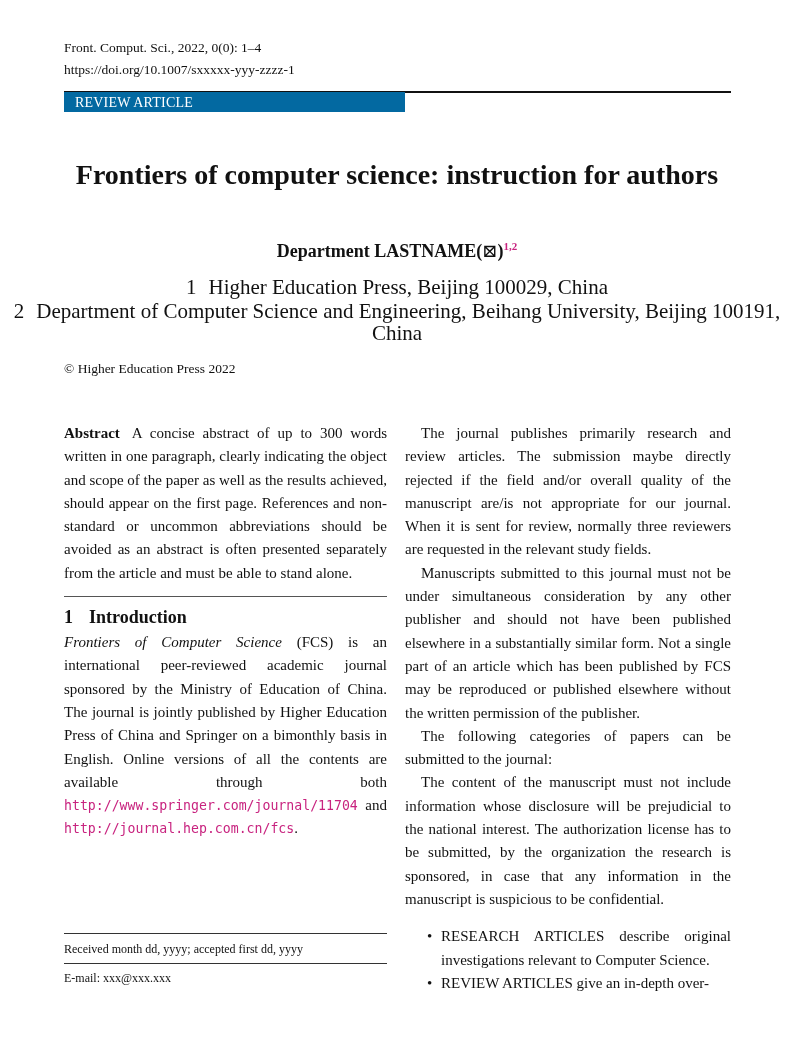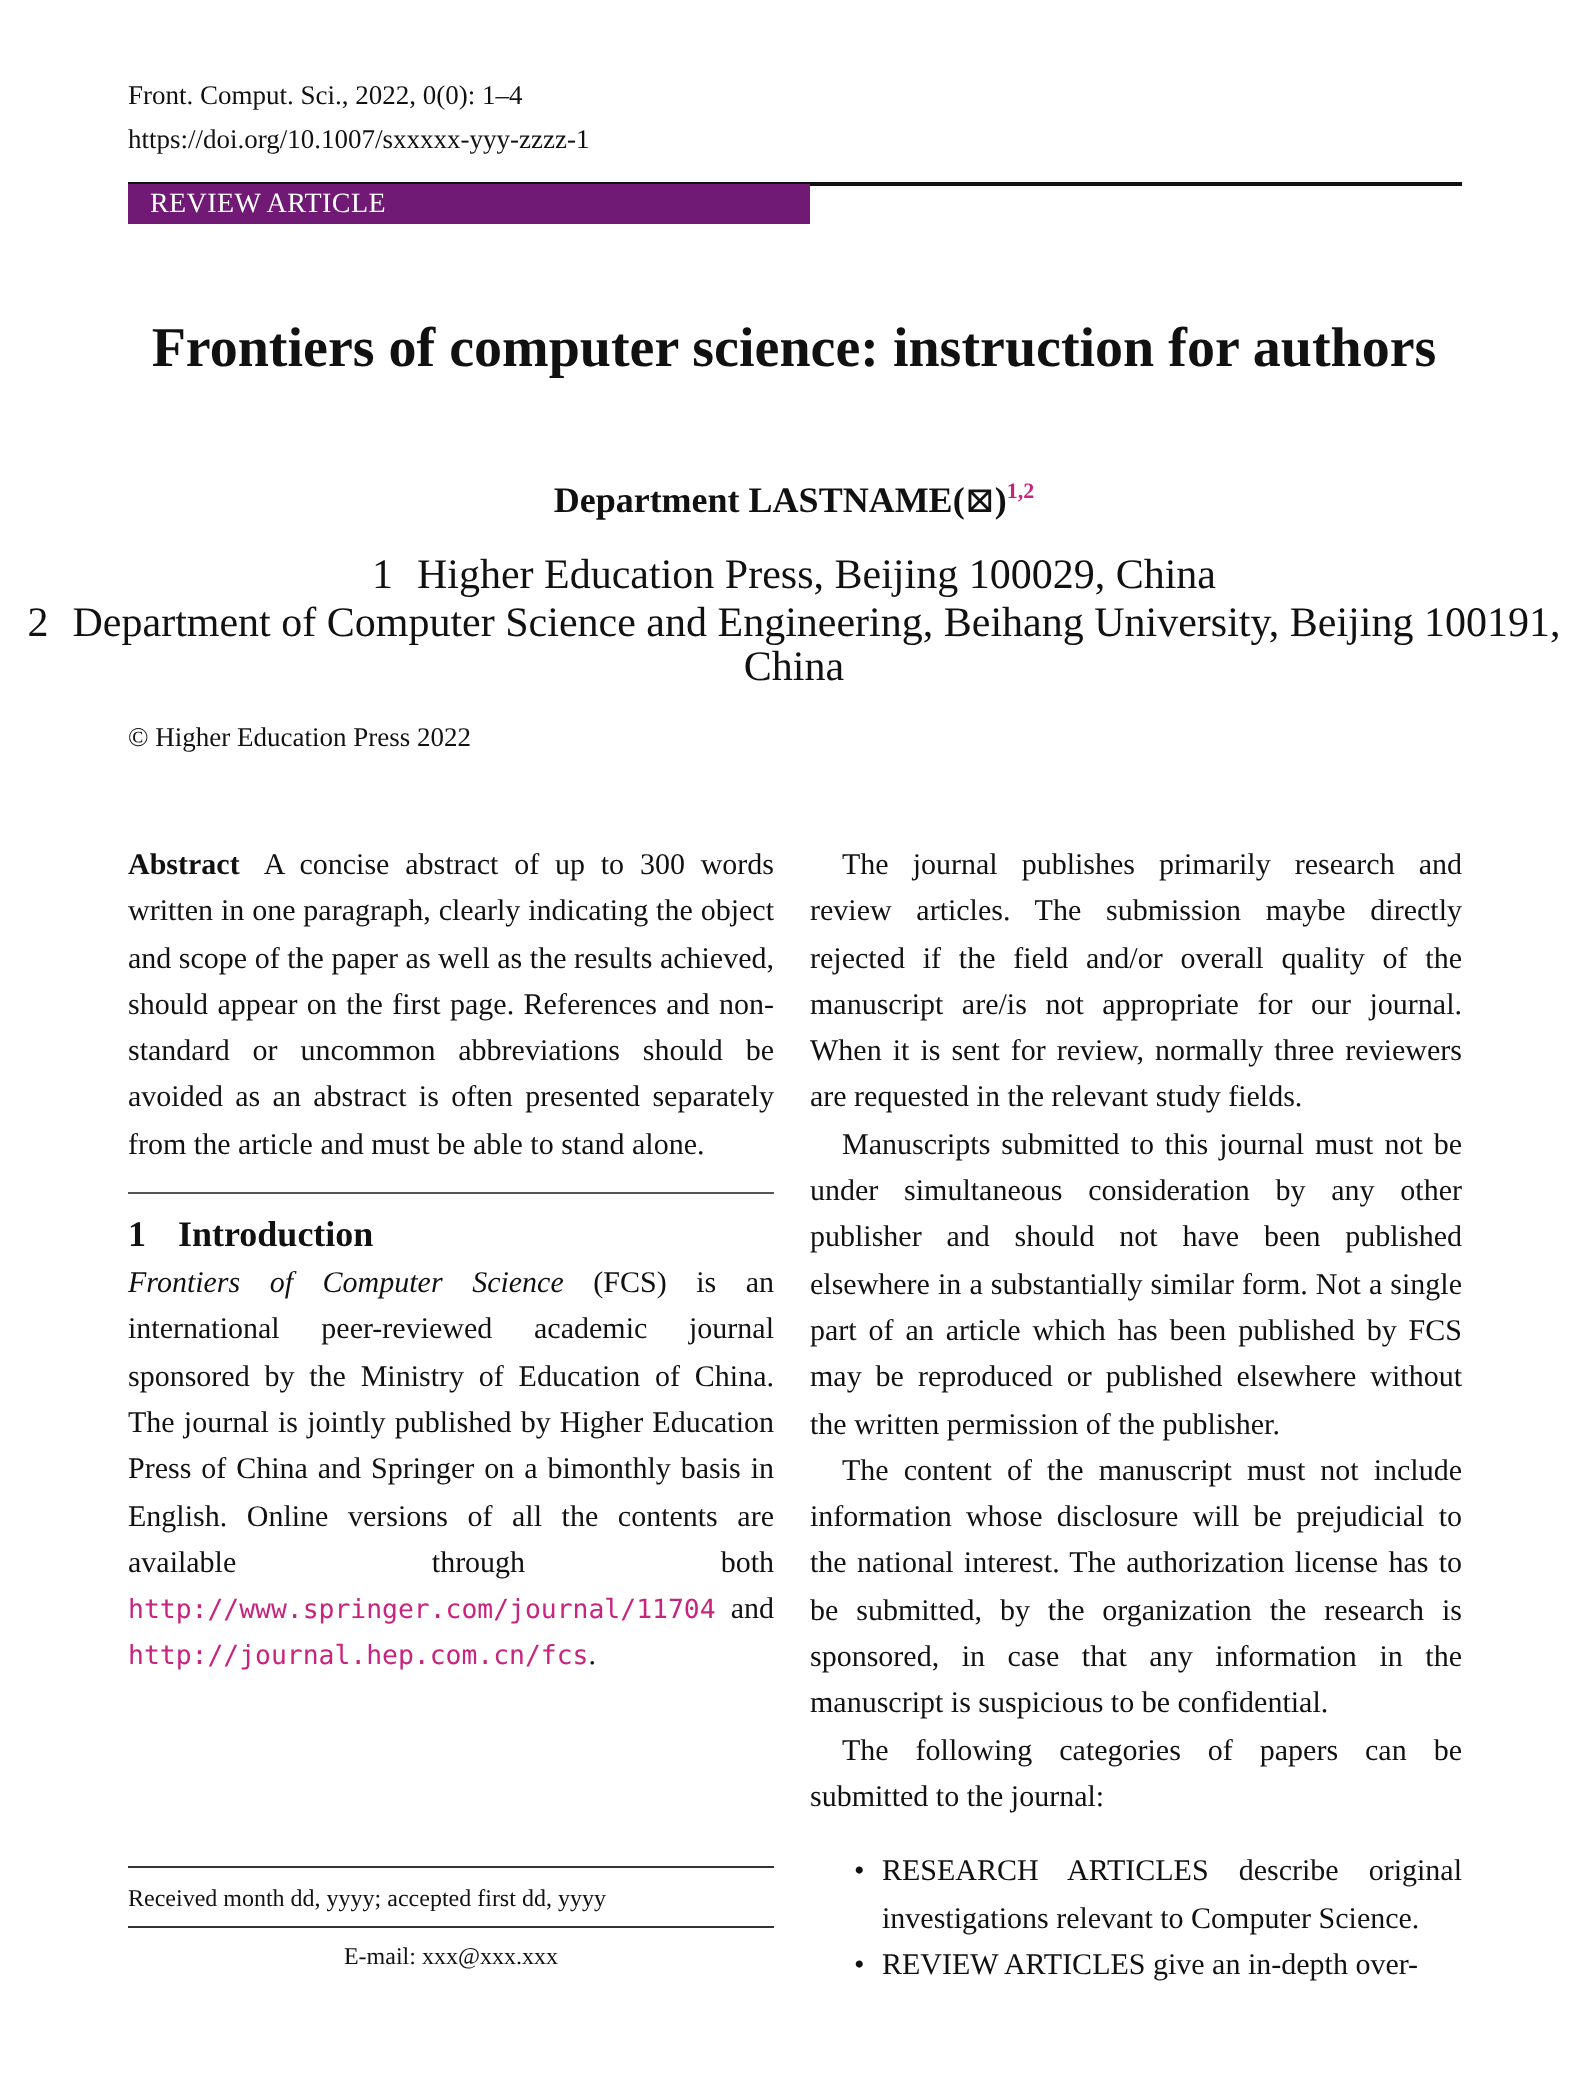--- a/index.html
+++ b/index.html
@@ -7,21 +7,21 @@
       width: 794px; height: 1047px; position: relative; overflow: hidden;
       font-family: "Liberation Serif", "DejaVu Serif", serif;
       color: #111111;
     }
     .abs { position: absolute; }
     .hdr-line { font-size: 13.5px; line-height: 22px; left: 64px; }
     #hdr1 { top: 37px; }
     #hdr2 { top: 59px; }
     .top-rule { left: 64px; top: 91px; width: 667px; height: 2px; background: #111; }
     .review-bar {
-      left: 64px; top: 92px; width: 341px; height: 20px; background: #701a75;
+      left: 64px; top: 92px; width: 341px; height: 20px; background: #0369a1;
       color: #fff; font-size: 14px; line-height: 21px; padding-left: 11px; box-sizing: border-box;
       letter-spacing: 0.2px;
     }
     .title {
       left: 0; width: 794px; top: 155px; text-align: center;
       font-weight: bold; font-size: 28px; line-height: 40px;
     }
     .author {
       left: 0; width: 794px; top: 233px; text-align: center;
       font-weight: bold; font-size: 18px; line-height: 26px;
@@ -42,21 +42,21 @@
     .label-b { font-weight: bold; margin-right: 12px; }
     .sec-rule { height: 1px; background: #555; margin-top: 11px; }
     .sec-title { font-weight: bold; font-size: 18px; line-height: 26px; margin-top: 7px; margin-bottom: 1px; }
     .sec-title .secnum { margin-right: 16px; }
     .link { font-family: "DejaVu Sans Mono", "Liberation Mono", monospace; color: #c8237f; font-size: 13.2px; }
     .foot-rule { height: 1px; background: #333; }
     .foot { left: 64px; width: 323px; font-size: 12px; line-height: 18px; }
     #fr1 { position: absolute; left: 64px; top: 933px; width: 323px; }
     #fr2 { position: absolute; left: 64px; top: 963px; width: 323px; }
     #foot1 { top: 940px; }
-    #foot2 { top: 969px; text-align: center; }
+    #foot2 { top: 969px; }
     ul.cats { list-style: none; margin: 14px 0 0 0; padding: 0 0 0 22px; }
     ul.cats li { position: relative; padding-left: 14px; }
     ul.cats li::before { content: "\2022"; position: absolute; left: 0; top: 0; }
   </style>
 </head>
 <body>
 
 <div class="abs hdr-line" id="hdr1">Front. Comput. Sci., 2022, 0(0): 1–4</div>
 <div class="abs hdr-line" id="hdr2">https://doi.org/10.1007/sxxxxx-yyy-zzzz-1</div>
 
@@ -94,19 +94,19 @@
 </div>
 
 <div id="fr1" class="foot-rule"></div>
 <div class="abs foot" id="foot1">Received month dd, yyyy; accepted first dd, yyyy</div>
 <div id="fr2" class="foot-rule"></div>
 <div class="abs foot" id="foot2">E-mail: xxx@xxx.xxx</div>
 
 <div class="abs col right-col">
   <p class="indent">The journal publishes primarily research and review articles.  The submission maybe directly rejected if the field and/or overall quality of the manuscript are/is not appropriate for our journal. When it is sent for review, normally three reviewers are requested in the relevant study fields.</p>
   <p class="indent">Manuscripts submitted to this journal must not be under simultaneous consideration by any other publisher and should not have been published elsewhere in a substantially similar form. Not a single part of an article which has been published by FCS may be reproduced or published elsewhere without the written permission of the publisher.</p>
+  <p class="indent">The following categories of papers can be submitted to the journal:</p>
   <p class="indent">The content of the manuscript must not include information whose disclosure will be prejudicial to the national interest. The authorization license has to be submitted, by the organization the research is sponsored, in case that any information in the manuscript is suspicious to be confidential.</p>
-  <p class="indent">The following categories of papers can be submitted to the journal:</p>
   <ul class="cats">
     <li>RESEARCH ARTICLES describe original investigations relevant to Computer Science.</li>
     <li>REVIEW ARTICLES give an in-depth over-</li>
   </ul>
 </div>
 
 </body></html>

